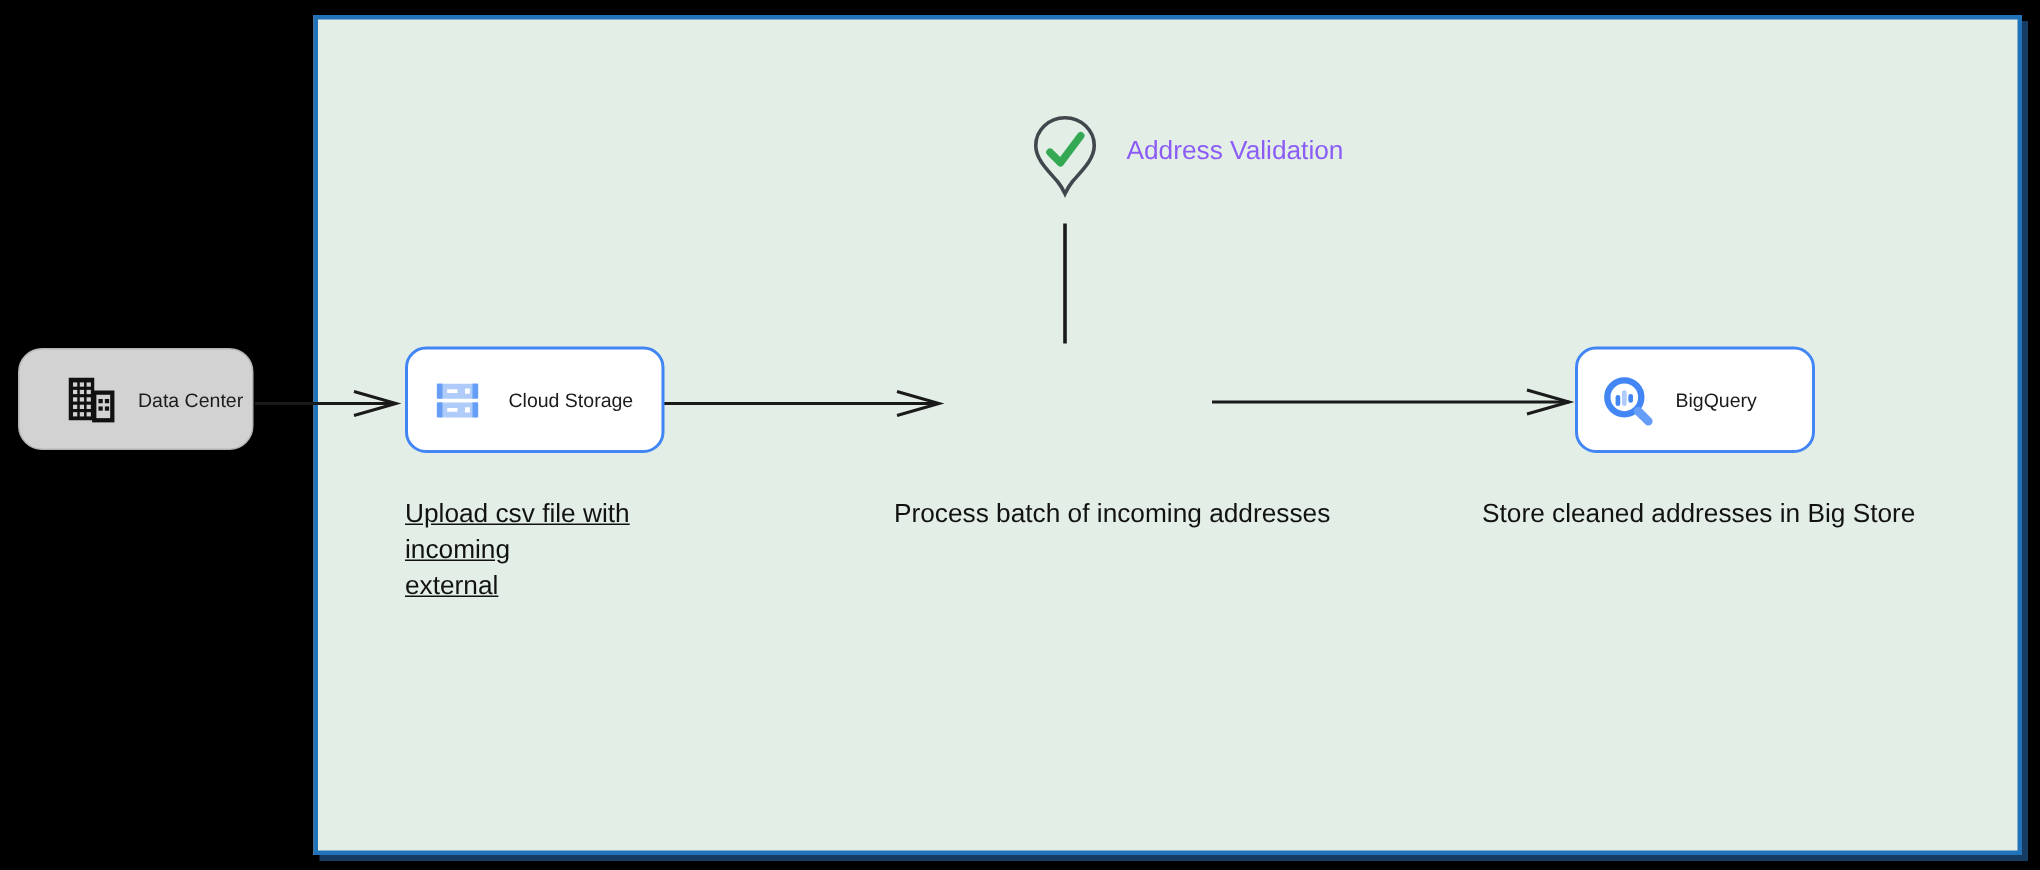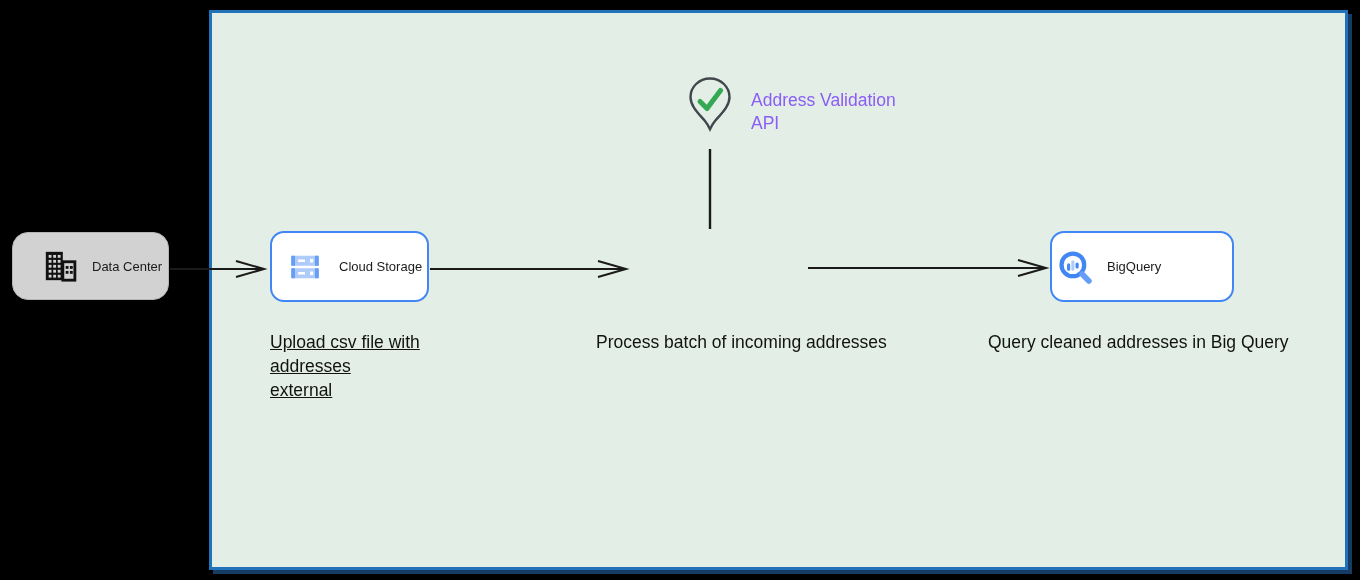--- a/index.html
+++ b/index.html
@@ -39,23 +39,23 @@
   }
   .node .icon{flex:0 0 auto;display:flex;align-items:center;justify-content:center;}
   .node .label{font-size:13px;color:#1b1b1b;white-space:nowrap;}
   #node-data-center{
     left:12px;top:232px;width:157px;height:68px;
     background:var(--gray-node-bg);
     border:1px solid var(--gray-node-border);
     border-radius:16px;
     padding-left:30px;gap:15px;
   }
-  #node-cloud-storage{left:270px;top:231px;width:159px;height:71px;padding-left:18px;gap:19px;}
+  #node-cloud-storage{left:270px;top:231px;width:173px;height:71px;padding-left:18px;gap:19px;}
   #node-dataflow{left:630px;top:229px;width:177px;height:78px;border-radius:16px;padding-left:14px;gap:13px;}
-  #node-bigquery{left:1050px;top:231px;width:184px;height:71px;padding-left:6px;gap:15px;}
+  #node-bigquery{left:1050px;top:231px;width:160px;height:71px;padding-left:16px;gap:15px;}
   #pin{position:absolute;left:688px;top:76px;width:44px;height:60px;}
   #api-label{
     position:absolute;left:751px;top:89px;
     font-size:17.5px;line-height:23px;color:#8b5cf6;
   }
   .caption{
     position:absolute;
     font-size:17.5px;line-height:24px;color:#121212;
   }
   #caption-upload{left:270px;top:330px;width:210px;text-decoration:underline;}
@@ -147,24 +147,23 @@
   </div>
 
   <div id="pin">
     <svg width="44" height="60" viewBox="0 0 44 60">
       <path d="M22,2.5 C33,2.5 41.5,11 41.5,21 C41.5,30 34,37 27,45 C25,47.4 23.4,50.2 22,53.2 C20.6,50.2 19,47.4 17,45 C10,37 2.5,30 2.5,21 C2.5,11 11,2.5 22,2.5 Z" fill="none" stroke="#41474d" stroke-width="2.4"></path>
       <path d="M12,25.5 L19,32.5 L32.5,14.5" fill="none" stroke="#34a853" stroke-width="5" stroke-linecap="round" stroke-linejoin="round"></path>
     </svg>
   </div>
   <div id="api-label">
     <div>Address Validation</div>
-    <div>API</div>
   </div>
 
   <div class="caption" id="caption-upload">
     <div>Upload csv file with</div>
-    <div>addresses</div>
+    <div>incoming</div>
     <div>external</div>
   </div>
   <div class="caption" id="caption-process">Process batch of incoming addresses</div>
-  <div class="caption" id="caption-store">Query cleaned addresses in Big Query</div>
+  <div class="caption" id="caption-store">Store cleaned addresses in Big Store</div>
 
 </div>
 
 </body></html>

